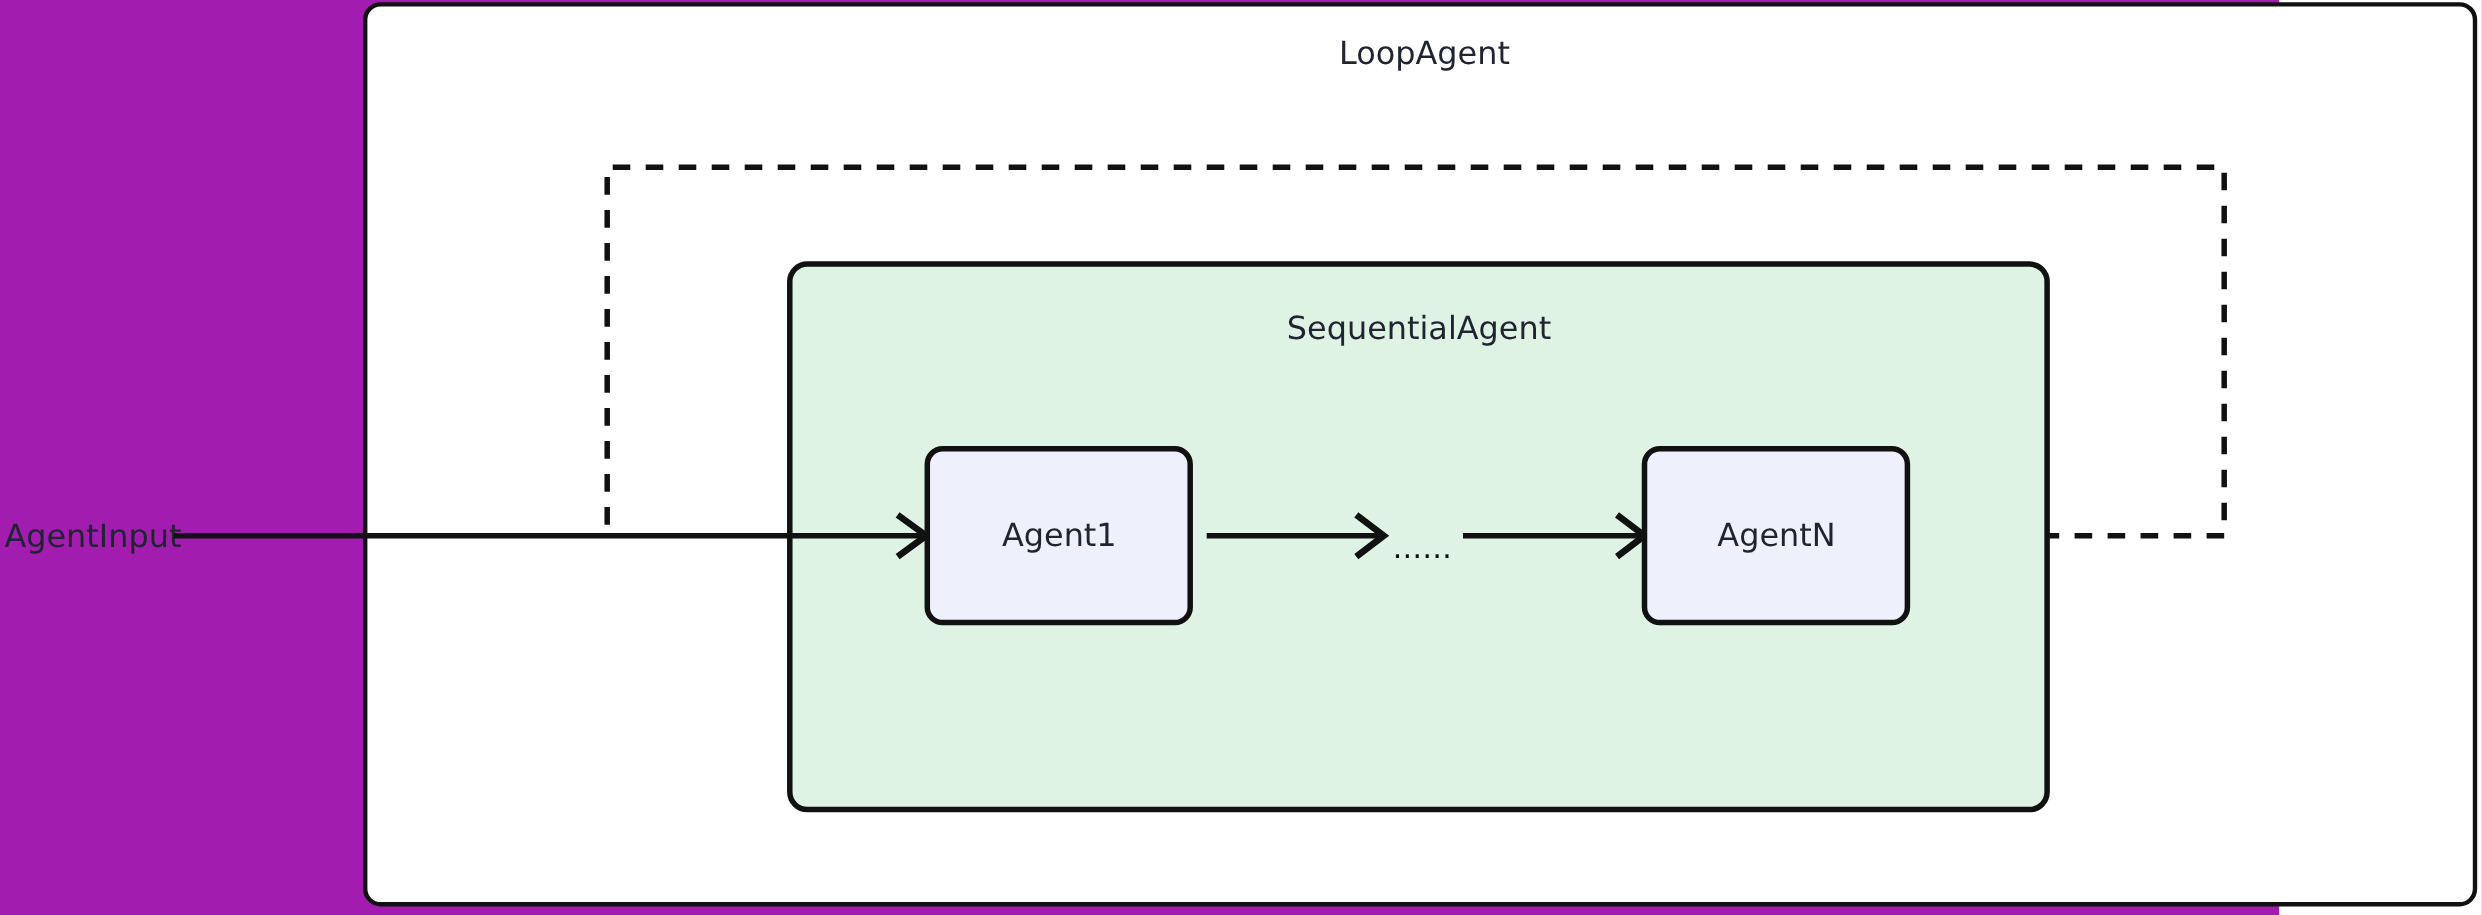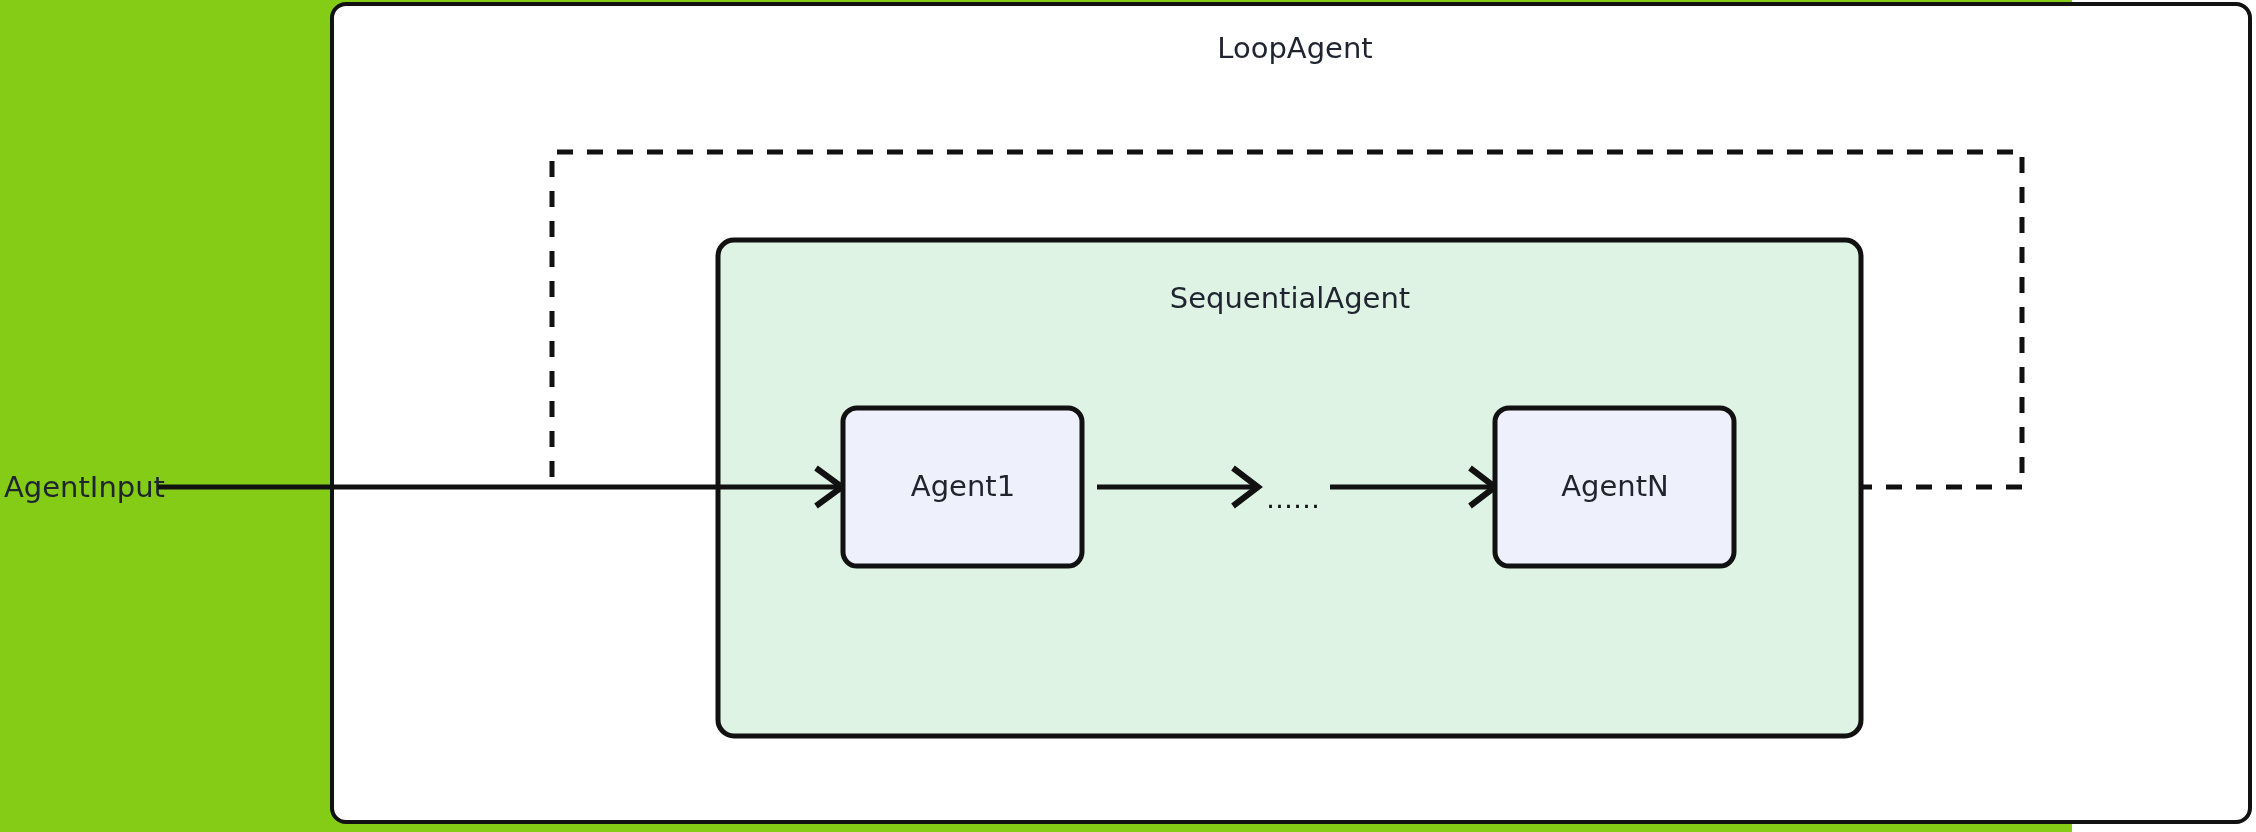--- a/index.html
+++ b/index.html
@@ -10,21 +10,21 @@
   body {
     width: 2256px;
     height: 832px;
     overflow: hidden;
     font-family: "DejaVu Sans", sans-serif;
   }
   #diagram-root {
     position: relative;
     width: 2072px;
     height: 832px;
-    background: #84cc16;
+    background: #a21caf;
   }
   svg#diagram-svg {
     position: absolute;
     top: 0;
     left: 0;
     width: 2256px;
     height: 832px;
     display: block;
   }
   .node-label {

